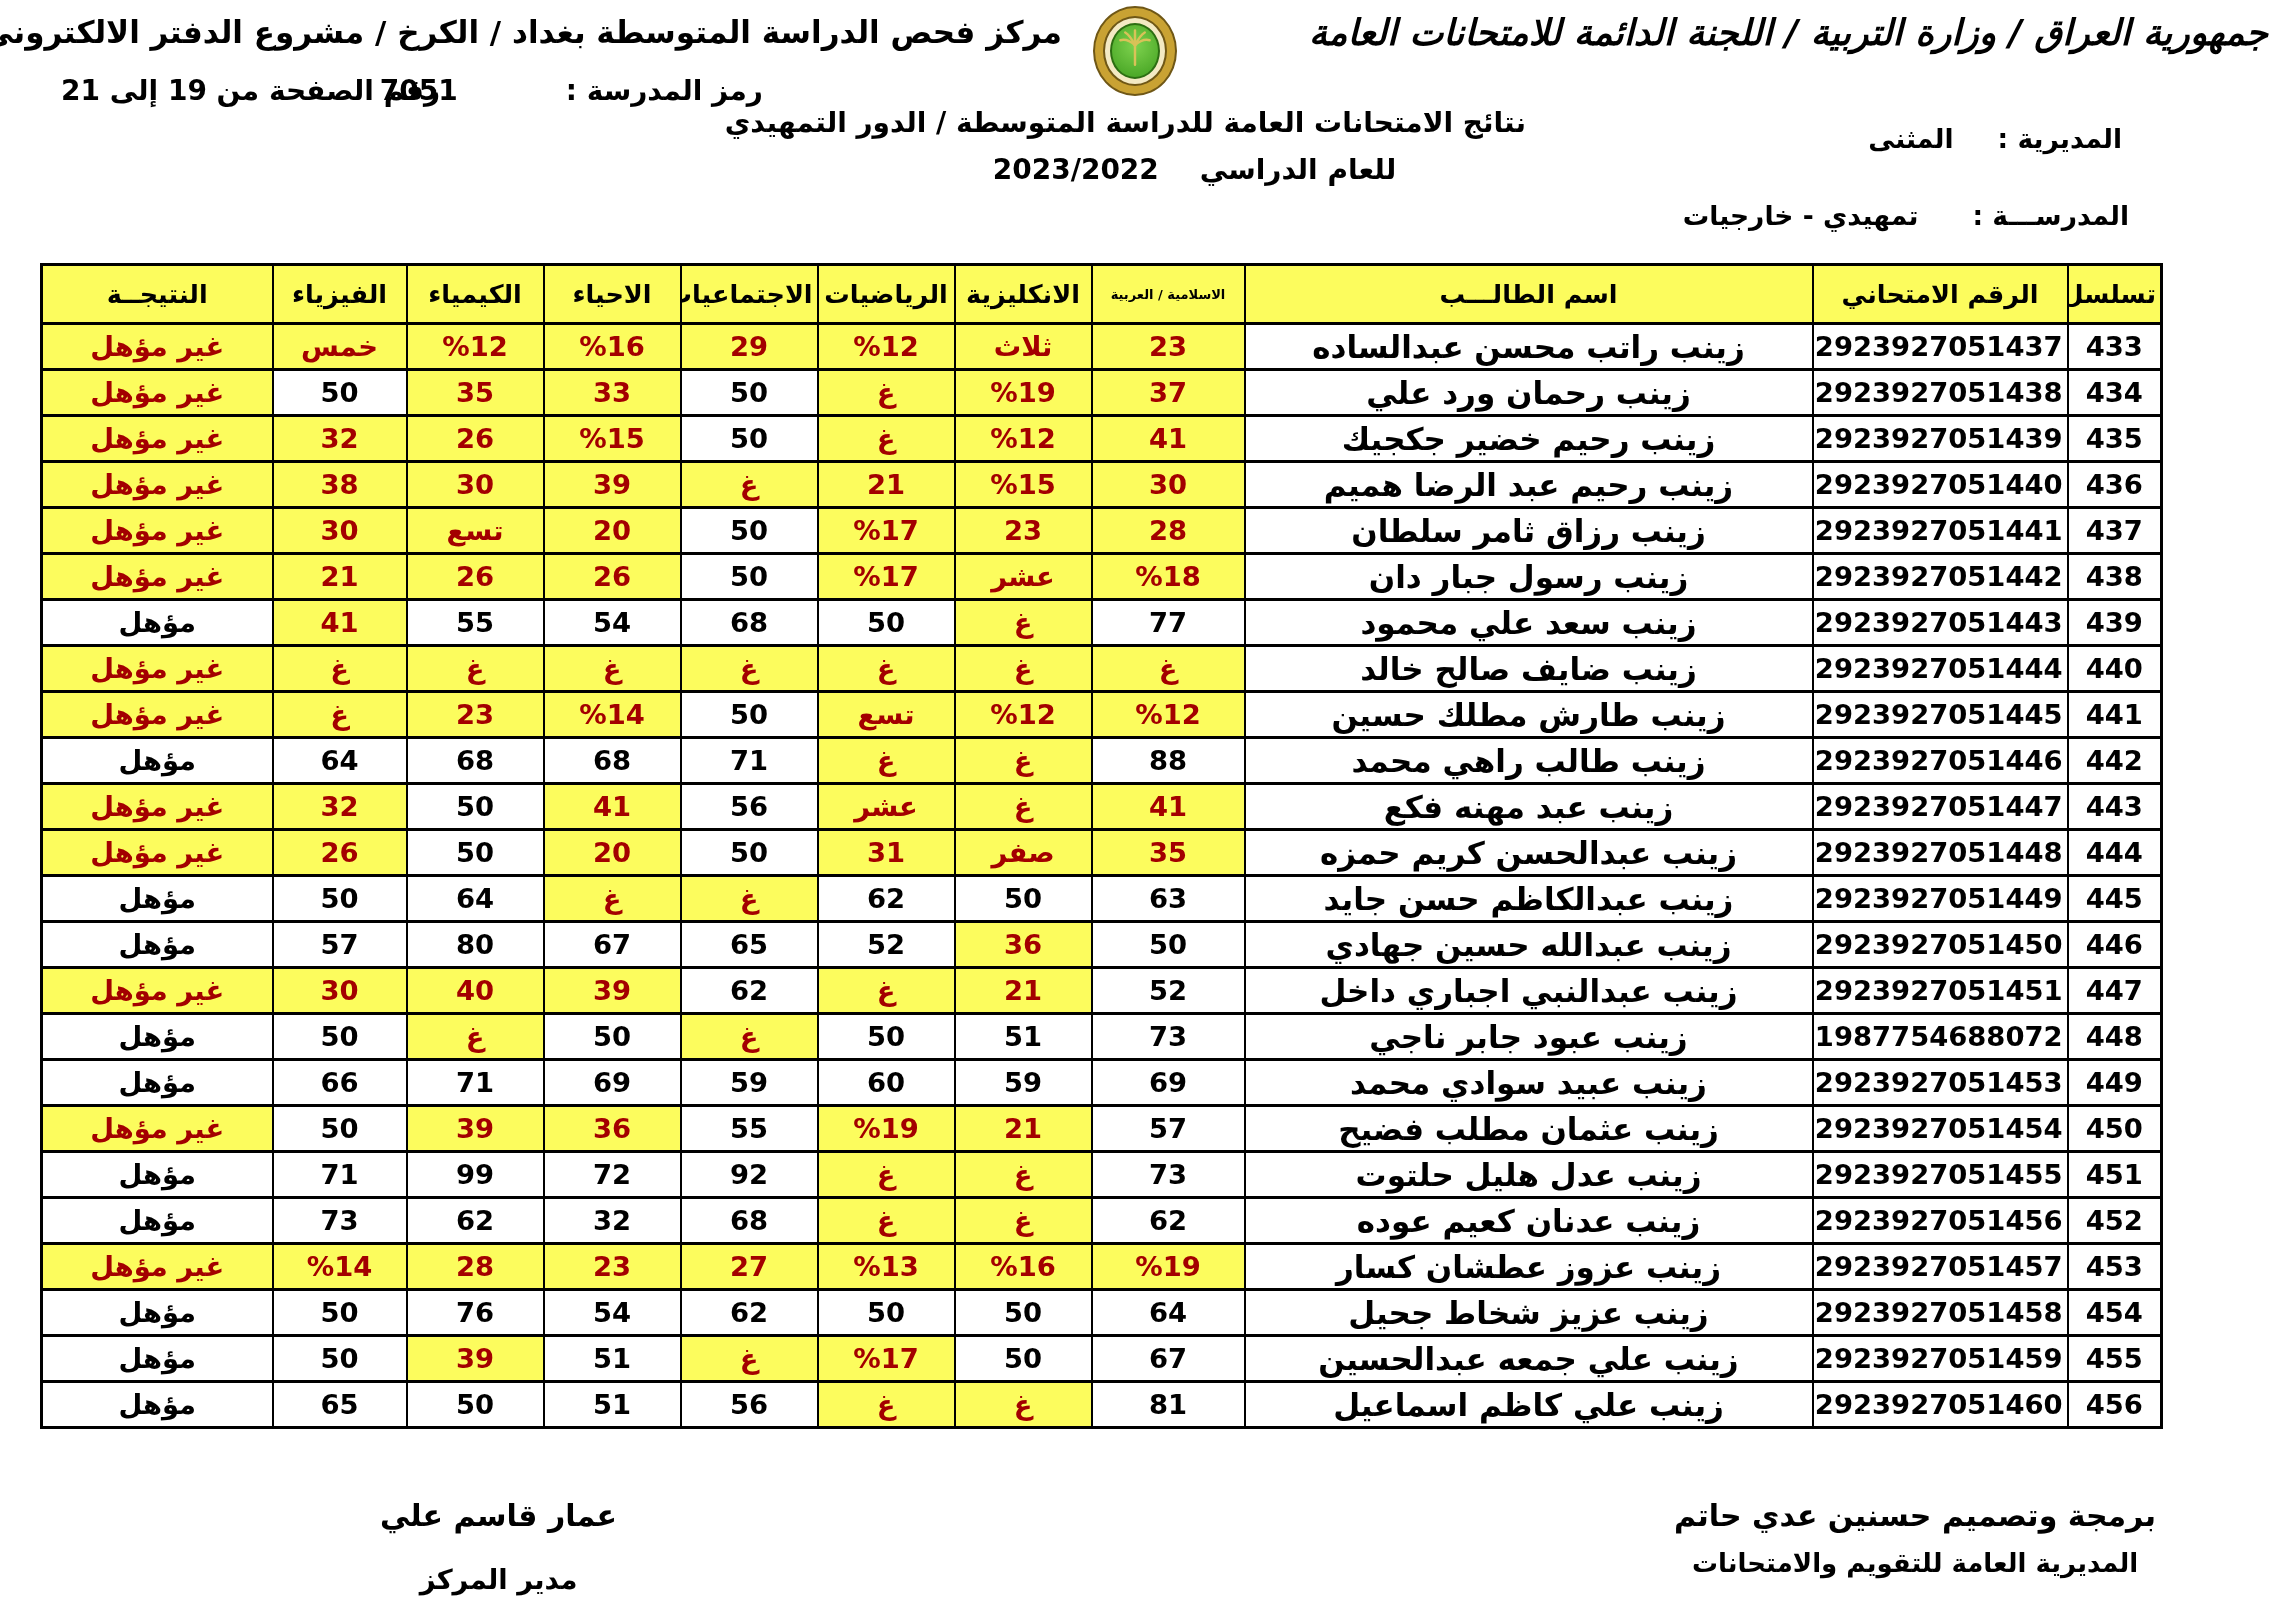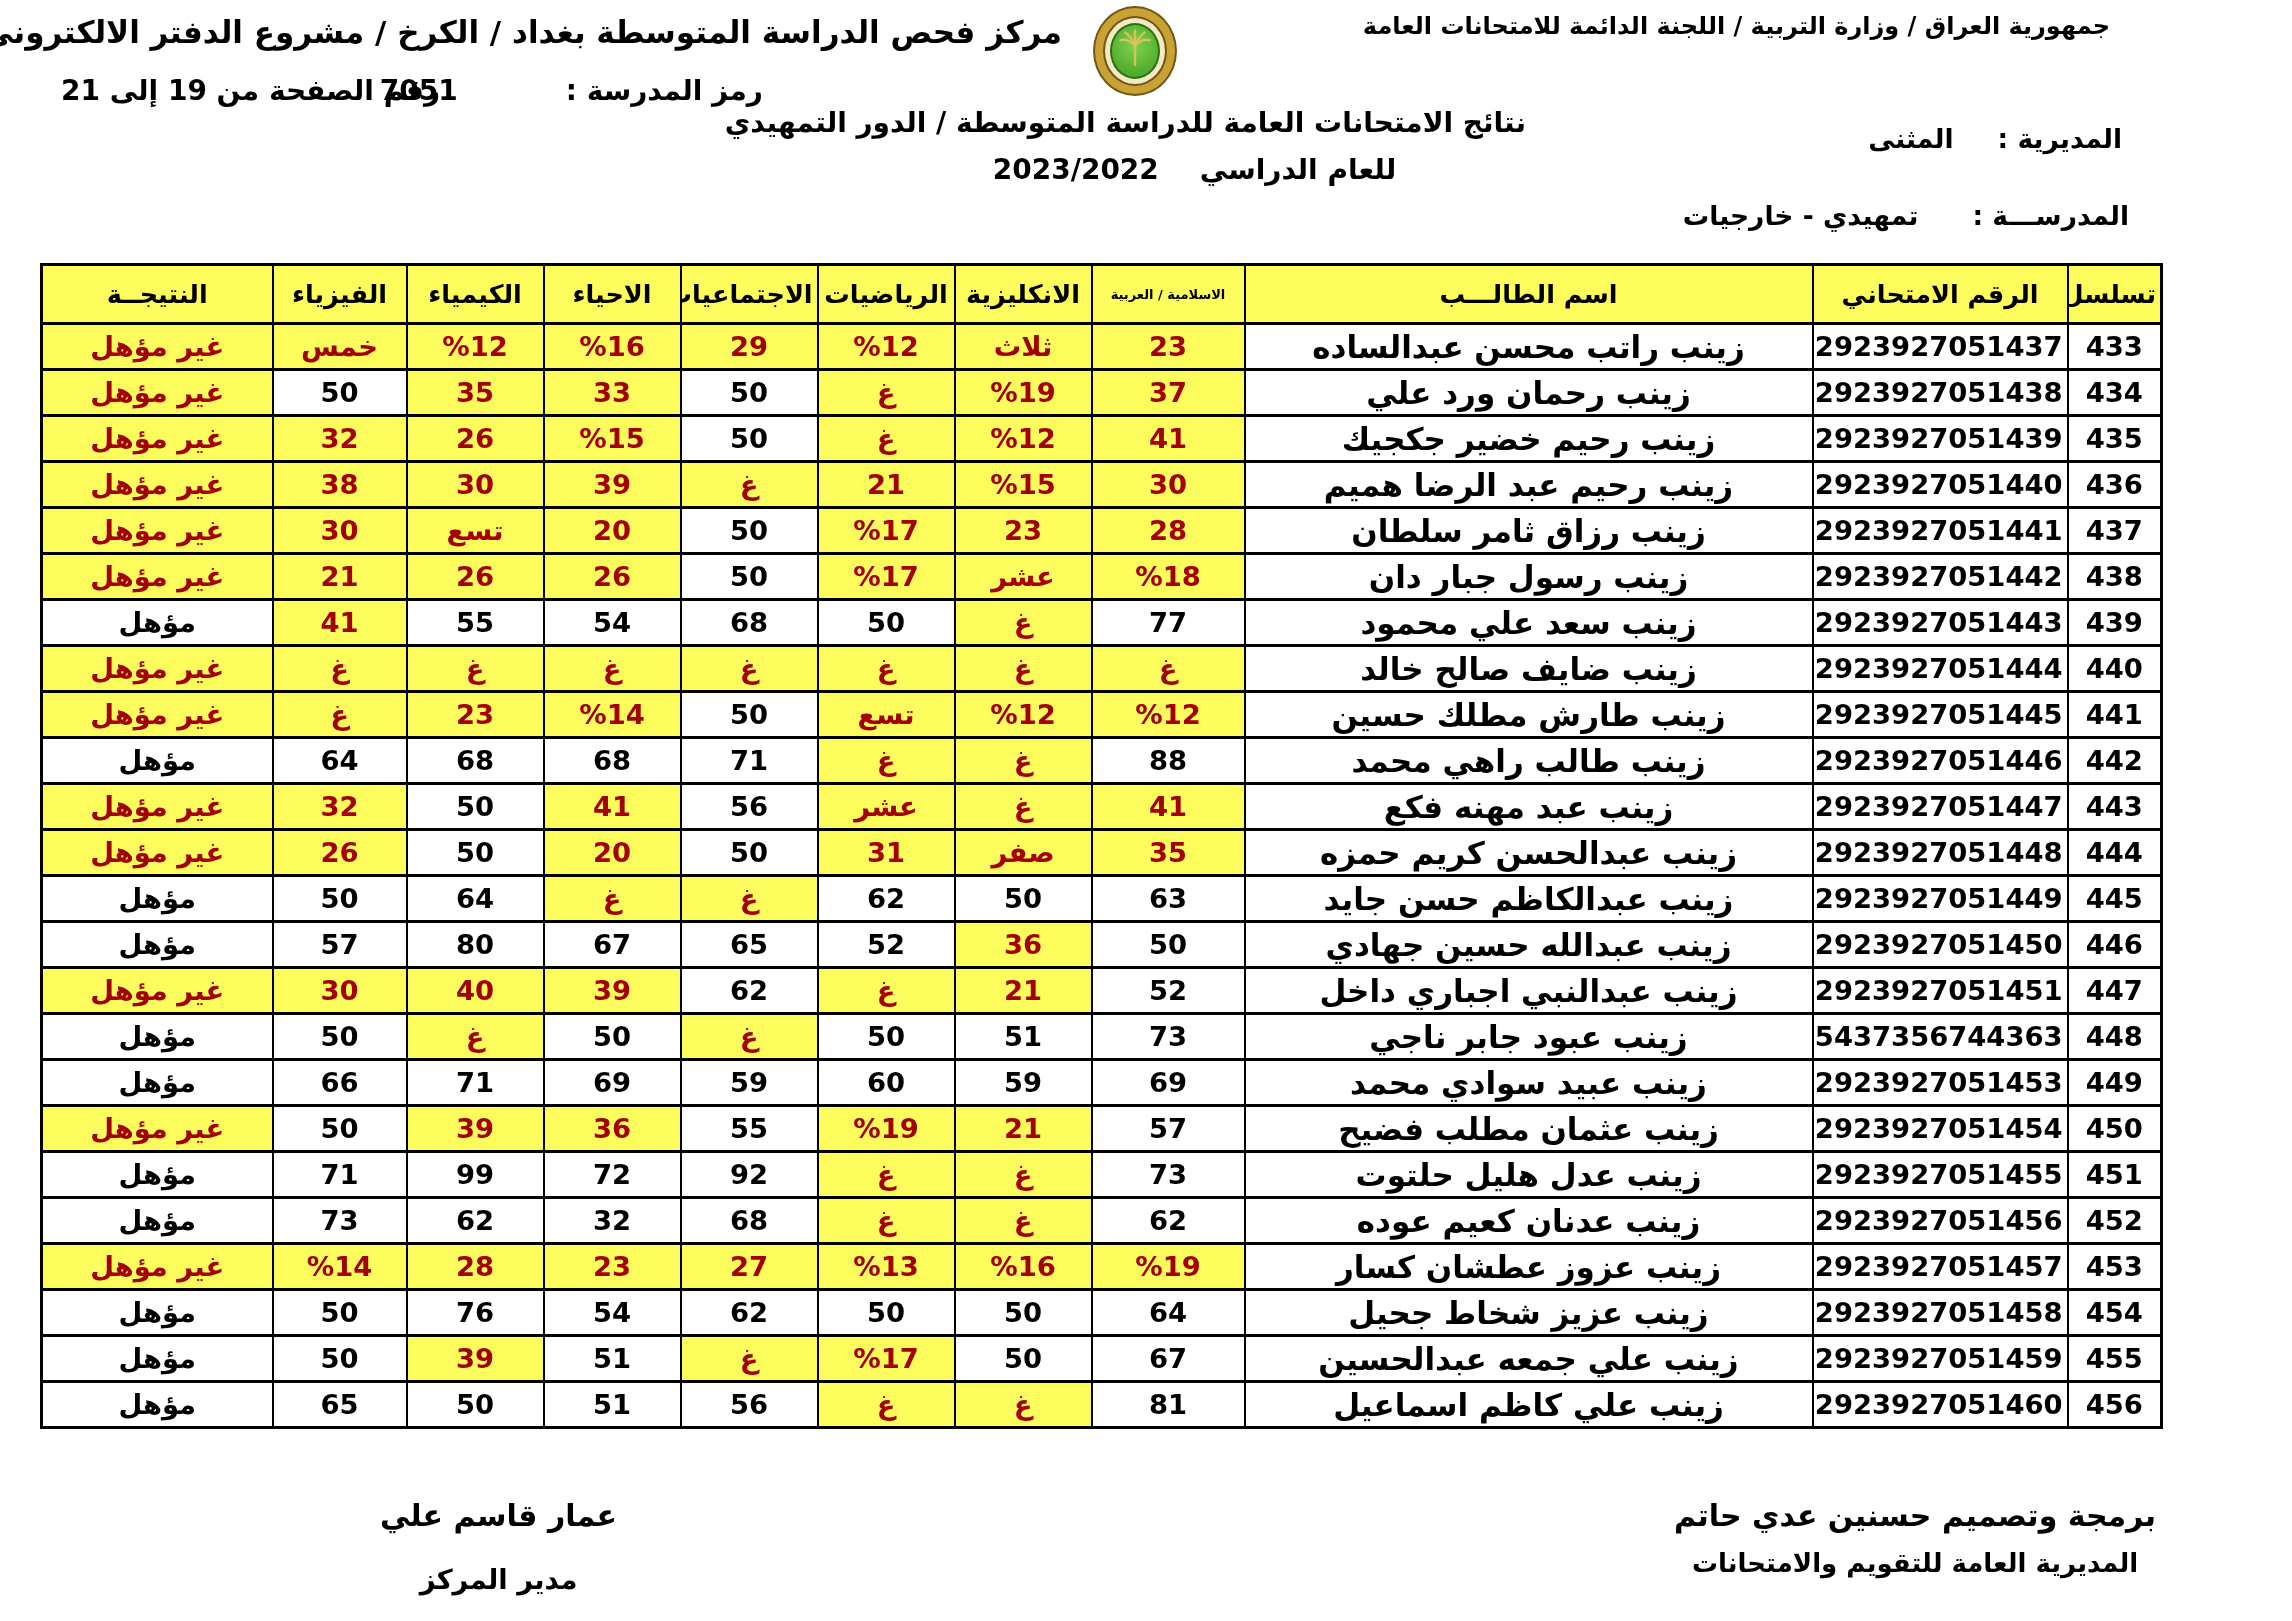--- a/index.html
+++ b/index.html
@@ -6,21 +6,21 @@
     --yellow:#fcfc5d;
     --fail:#a30000;
   }
   html,body{margin:0;padding:0;background:#ffffff;}
   body{font-family:"DejaVu Sans",sans-serif;font-weight:bold;color:#000;}
   .page{position:relative;width:2293px;height:1621px;background:#fff;direction:rtl;overflow:hidden;}
 
   .abs{position:absolute;}
 
   
-  .ministry-line{top:11.8px;left:1206px;width:1063px;text-align:center;font-size:24px;white-space:nowrap;}
+  .ministry-line{top:11.8px;left:1206px;width:1063px;text-align:right;font-size:36px;white-space:nowrap;font-style:italic;}
   .center-line{top:13.7px;left:44px;width:1019px;text-align:center;font-size:31px;white-space:nowrap;}
 
   .school-code-line{top:74px;left:343px;width:421px;display:flex;flex-direction:row;justify-content:flex-start;column-gap:108px;font-size:28px;white-space:nowrap;}
   .page-range-line{top:74px;left:62px;font-size:28px;white-space:nowrap;}
 
   .doc-title{top:106px;left:833px;width:686px;text-align:center;font-size:28px;white-space:nowrap;padding-left:8px;}
   .doc-year{top:153px;left:980px;width:431px;display:flex;justify-content:center;column-gap:41px;font-size:28px;white-space:nowrap;}
 
   .directorate-line{top:123px;right:170px;display:flex;column-gap:44px;font-size:26.5px;white-space:nowrap;}
   .school-line{top:200px;right:163px;display:flex;column-gap:54px;font-size:26.5px;white-space:nowrap;}
@@ -316,21 +316,21 @@
           <td class="fail">21</td>
           <td class="fail">غ</td>
           <td class="pass">62</td>
           <td class="fail">39</td>
           <td class="fail">40</td>
           <td class="fail">30</td>
           <td class="fail">غير مؤهل</td>
         </tr>
         <tr>
           <td>448</td>
-          <td>5437356744363</td>
+          <td>1987754688072</td>
           <td class="name">زينب عبود جابر ناجي</td>
           <td class="pass">73</td>
           <td class="pass">51</td>
           <td class="pass">50</td>
           <td class="fail">غ</td>
           <td class="pass">50</td>
           <td class="fail">غ</td>
           <td class="pass">50</td>
           <td class="pass">مؤهل</td>
         </tr>

